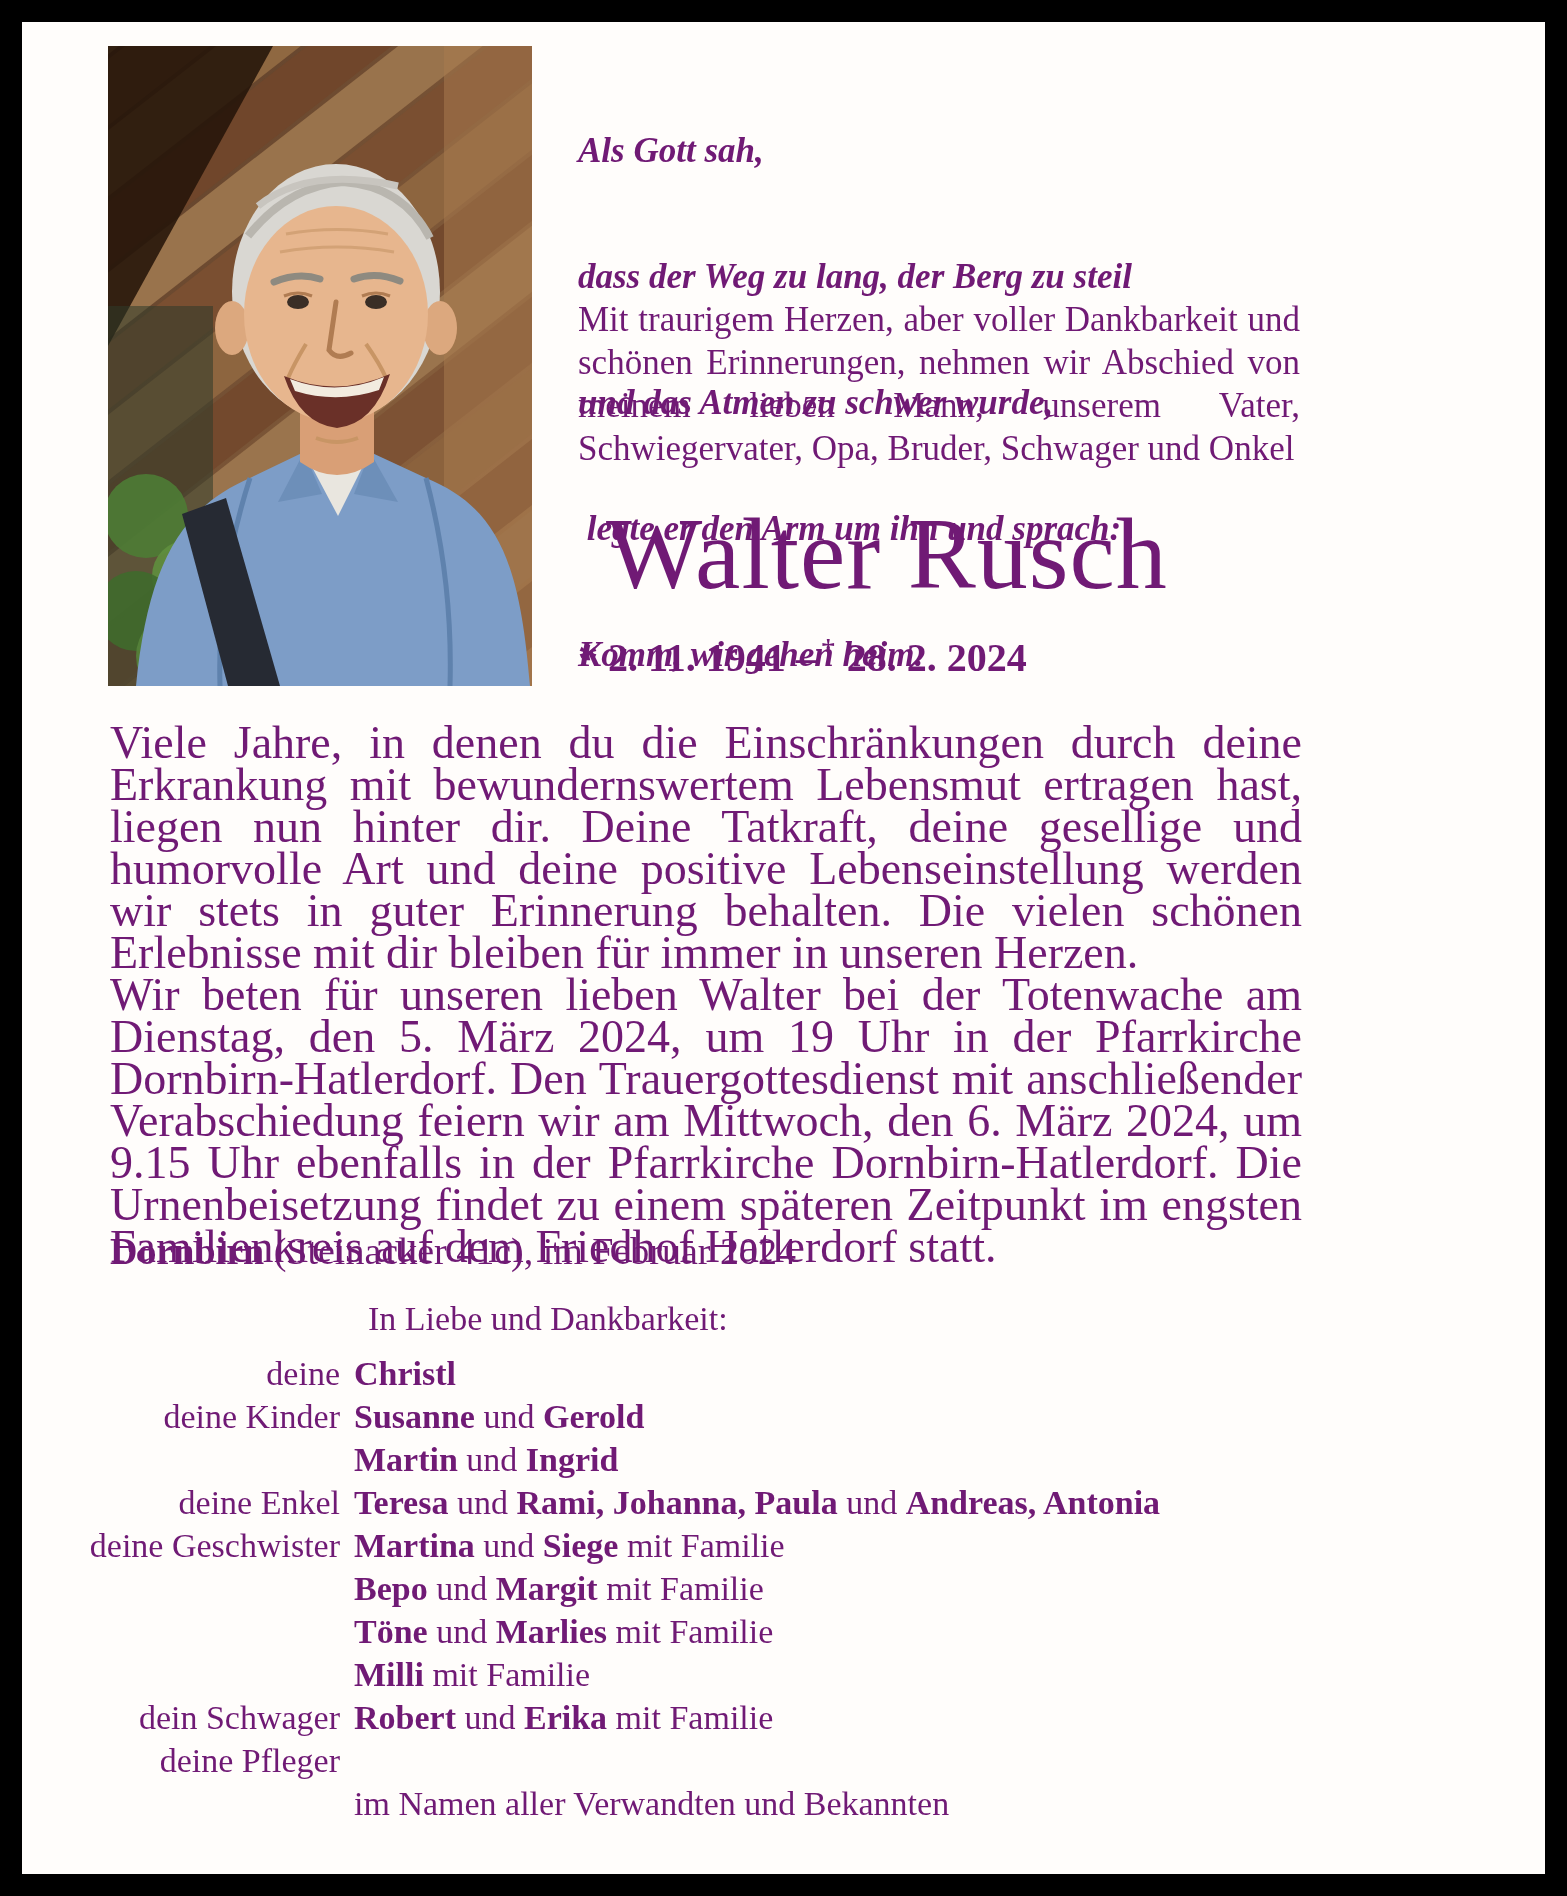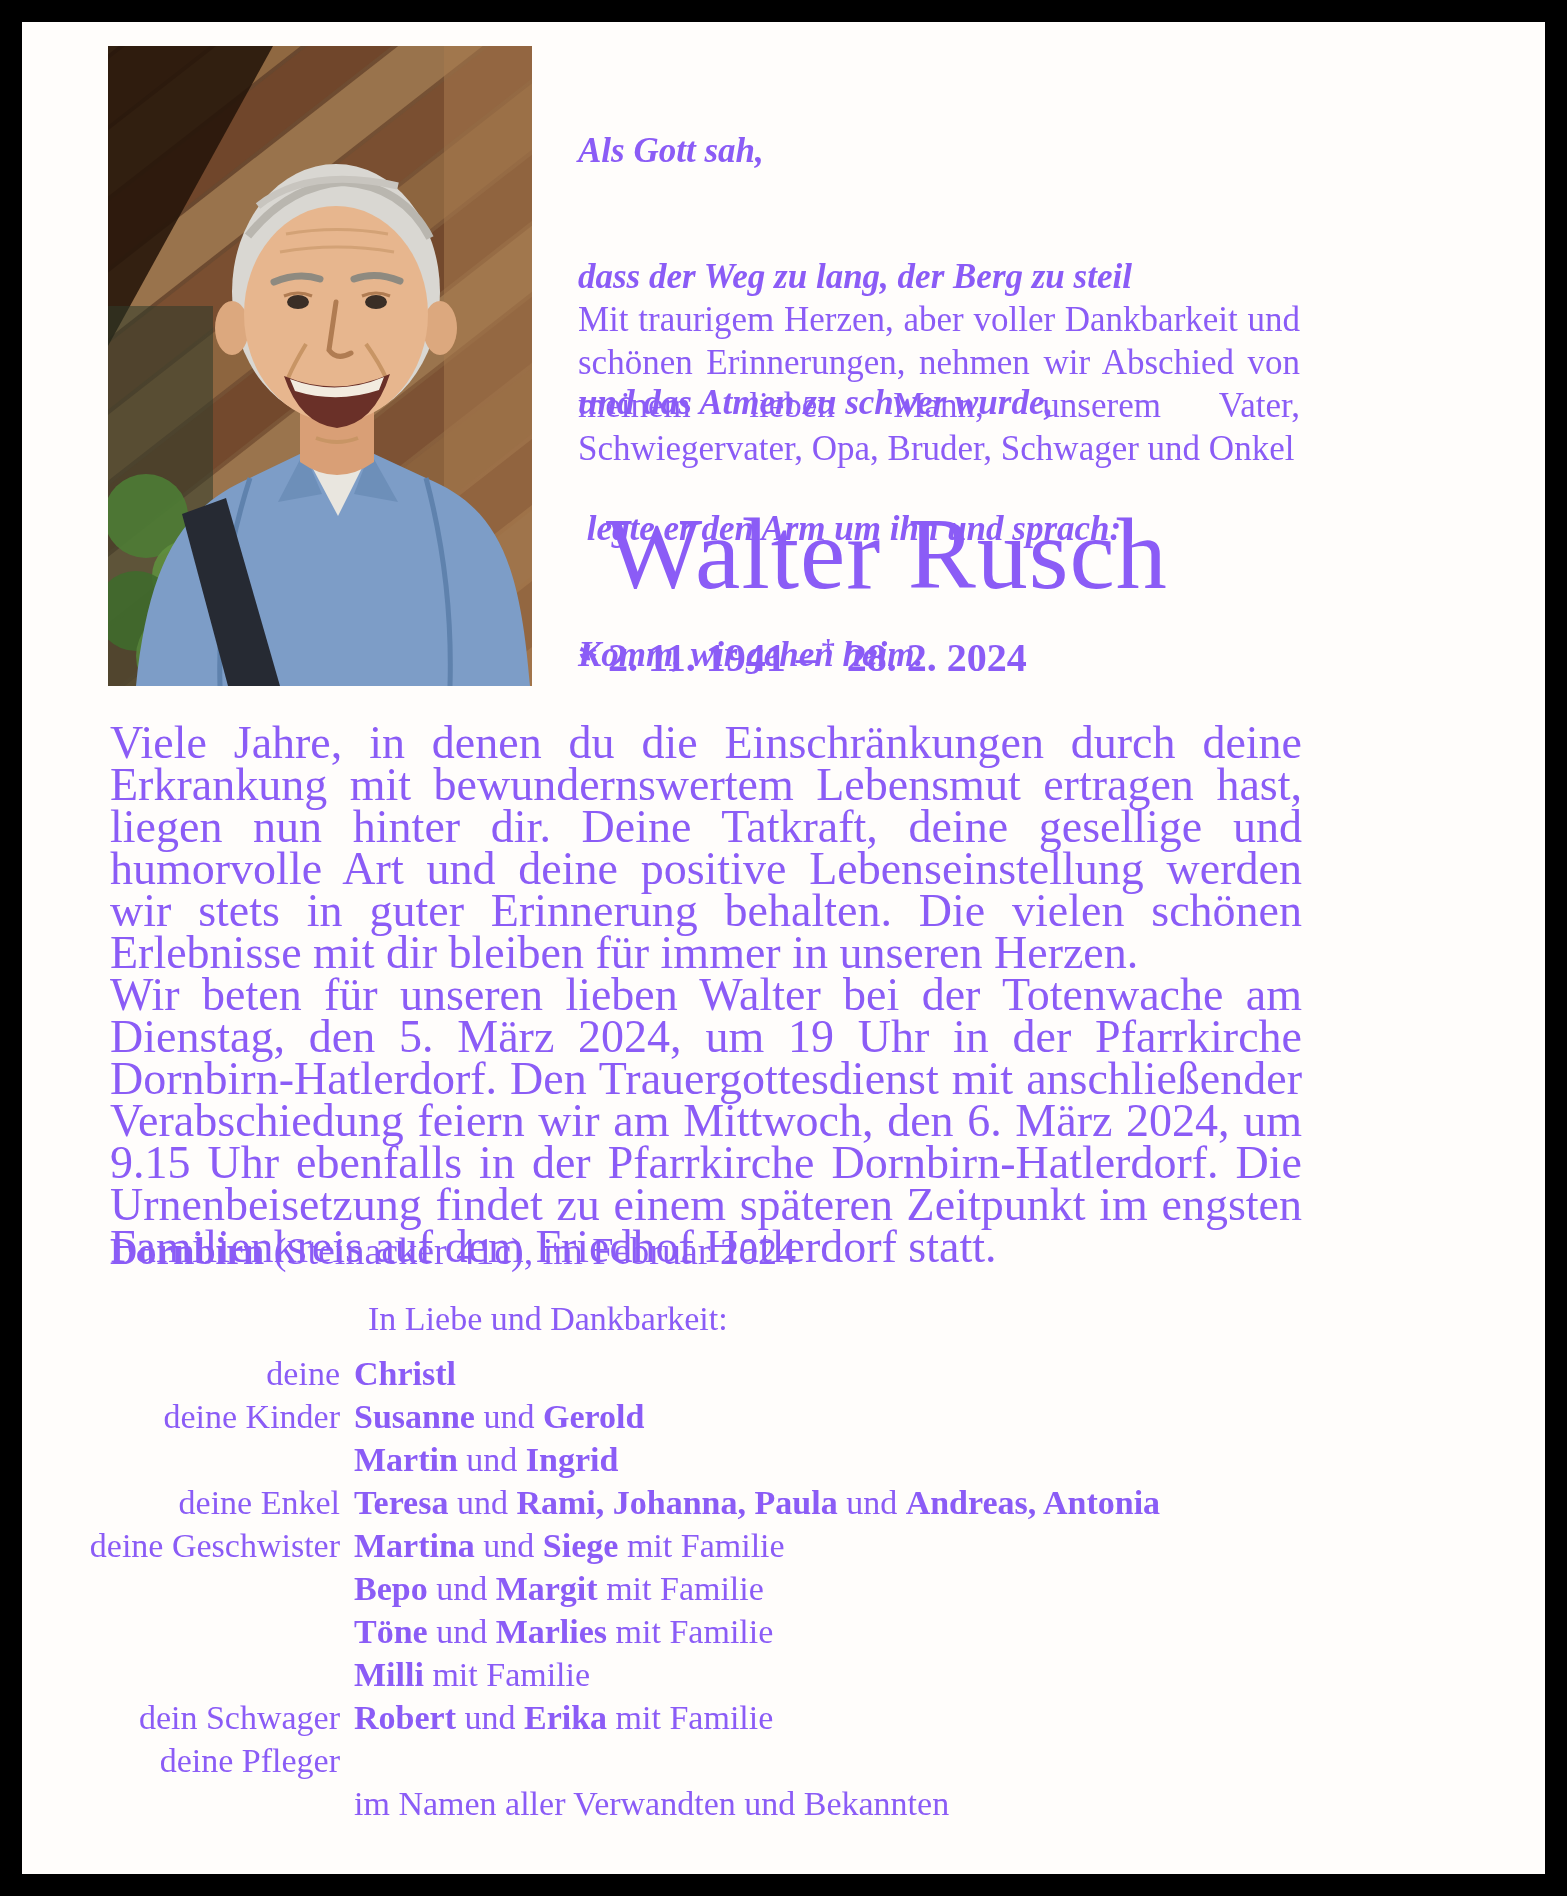--- a/index.html
+++ b/index.html
@@ -5,21 +5,21 @@
   * { margin: 0; padding: 0; box-sizing: border-box; }
   html, body { background: #ffffff; }
   body { font-family: "Liberation Serif", serif; }
 
   .page {
     position: relative;
     width: 1567px;
     height: 1896px;
     background: #fffdfb;
     border: 22px solid #000000;
-    color: #8b5cf6;
+    color: #701a75;
     overflow: hidden;
   }
 
   
   .photo {
     position: absolute;
     left: 86px; top: 24px;
     width: 424px; height: 640px;
     overflow: hidden;
     background: #6b4a33;

